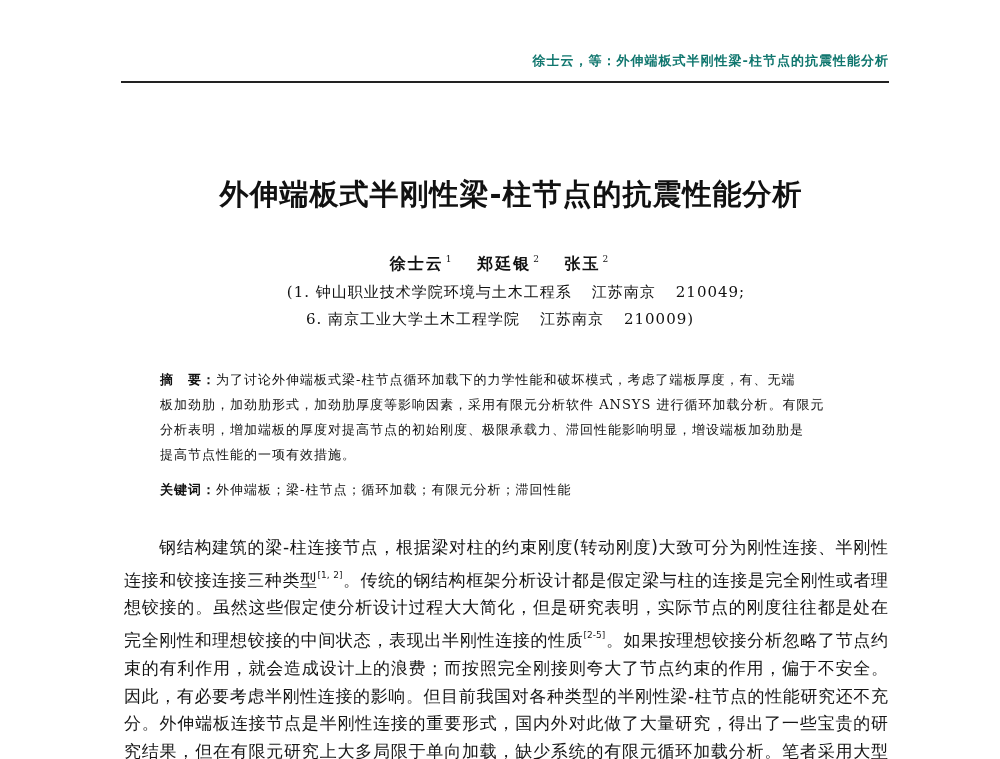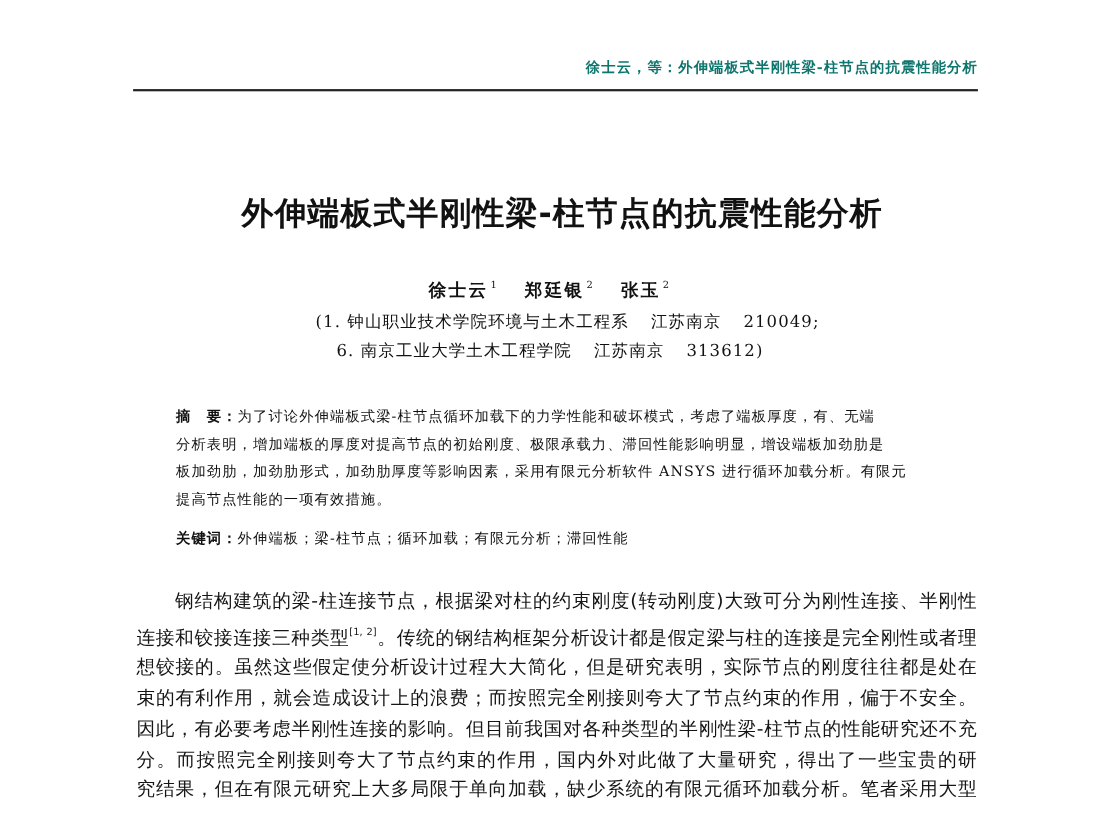--- a/index.html
+++ b/index.html
@@ -126,35 +126,36 @@
 <div class="authors">
   <span class="author"><span>徐士云</span><sup>1</sup></span>
   <span class="author"><span>郑廷银</span><sup>2</sup></span>
   <span class="author"><span>张玉</span><sup>2</sup></span>
 </div>
 
 <div class="affil affil-1">
   <span>(1. 钟山职业技术学院环境与土木工程系</span><span class="gap"></span><span>江苏南京</span><span class="gap"></span><span>210049;</span>
 </div>
 <div class="affil affil-2">
-  <span>6. 南京工业大学土木工程学院</span><span class="gap"></span><span>江苏南京</span><span class="gap"></span><span>313612)</span>
+  <span>6. 南京工业大学土木工程学院</span><span class="gap"></span><span>江苏南京</span><span class="gap"></span><span>210009)</span>
 </div>
 
 <div class="abstract">
   <span class="abs-line"><span class="label">摘　要：</span><span>为了讨论外伸端板式梁-柱节点循环加载下的力学性能和破坏模式，考虑了端板厚度，有、无端</span></span>
+  <span class="abs-line">板加劲肋，加劲肋形式，加劲肋厚度等影响因素，采用有限元分析软件 ANSYS 进行循环加载分析。有限元</span>
   <span class="abs-line">分析表明，增加端板的厚度对提高节点的初始刚度、极限承载力、滞回性能影响明显，增设端板加劲肋是</span>
-  <span class="abs-line">板加劲肋，加劲肋形式，加劲肋厚度等影响因素，采用有限元分析软件 ANSYS 进行循环加载分析。有限元</span>
   <span class="abs-line">提高节点性能的一项有效措施。</span>
 </div>
 
 <div class="keywords">
   <span class="kw-line"><span class="label">关键词：</span><span>外伸端板；梁-柱节点；循环加载；有限元分析；滞回性能</span></span>
 </div>
 
 <div class="body-text">
   <span class="line first"><span>钢结构建筑的梁-柱连接节点，根据梁对柱的约束刚度(转动刚度)大致可分为刚性连接、半刚性</span></span>
   <span class="line"><span>连接和铰接连接三种类型</span><sup>[1, 2]</sup><span>。传统的钢结构框架分析设计都是假定梁与柱的连接是完全刚性或者理</span></span>
   <span class="line"><span>想铰接的。虽然这些假定使分析设计过程大大简化，但是研究表明，实际节点的刚度往往都是处在</span></span>
+  <span class="line"><span>完全刚性和理想铰接的中间状态，表现出半刚性连接的性质</span><sup>[2-5]</sup><span>。如果按理想铰接分析忽略了节点约</span></span>
   <span class="line"><span>束的有利作用，就会造成设计上的浪费；而按照完全刚接则夸大了节点约束的作用，偏于不安全。</span></span>
   <span class="line"><span>因此，有必要考虑半刚性连接的影响。但目前我国对各种类型的半刚性梁-柱节点的性能研究还不充</span></span>
-  <span class="line"><span>分。而按照完全刚接则夸大了节点约束的作用，国内外对此做了大量研究，得出了一些宝贵的研</span></span>
+  <span class="line"><span>分。外伸端板连接节点是半刚性连接的重要形式，国内外对此做了大量研究，得出了一些宝贵的研</span></span>
   <span class="line"><span>究结果，但在有限元研究上大多局限于单向加载，缺少系统的有限元循环加载分析。笔者采用大型</span></span>
 </div>
 
 </body></html>

